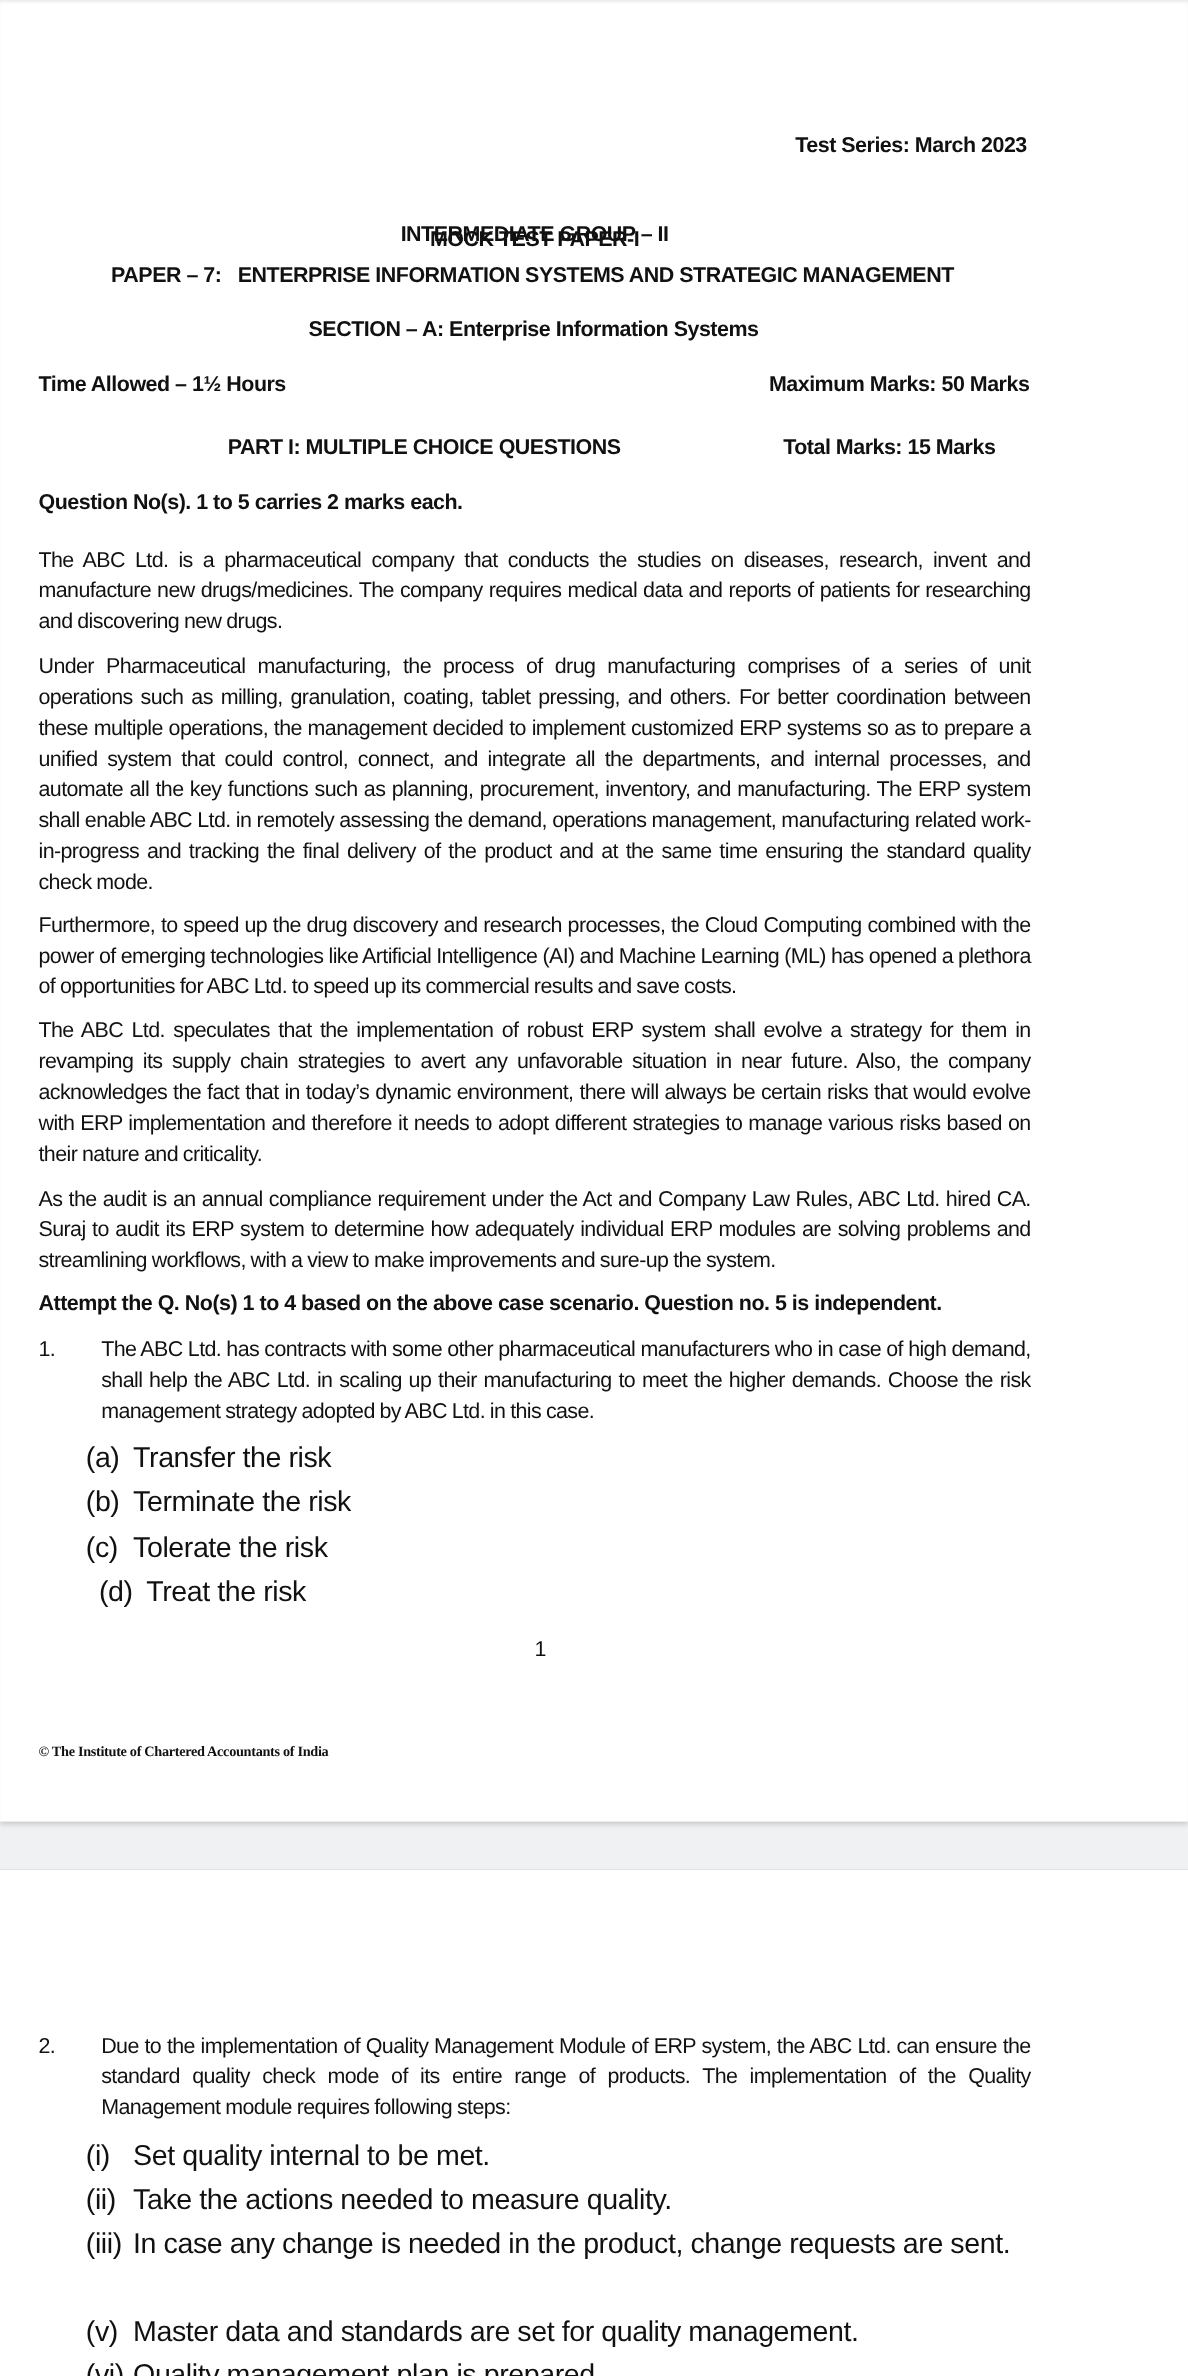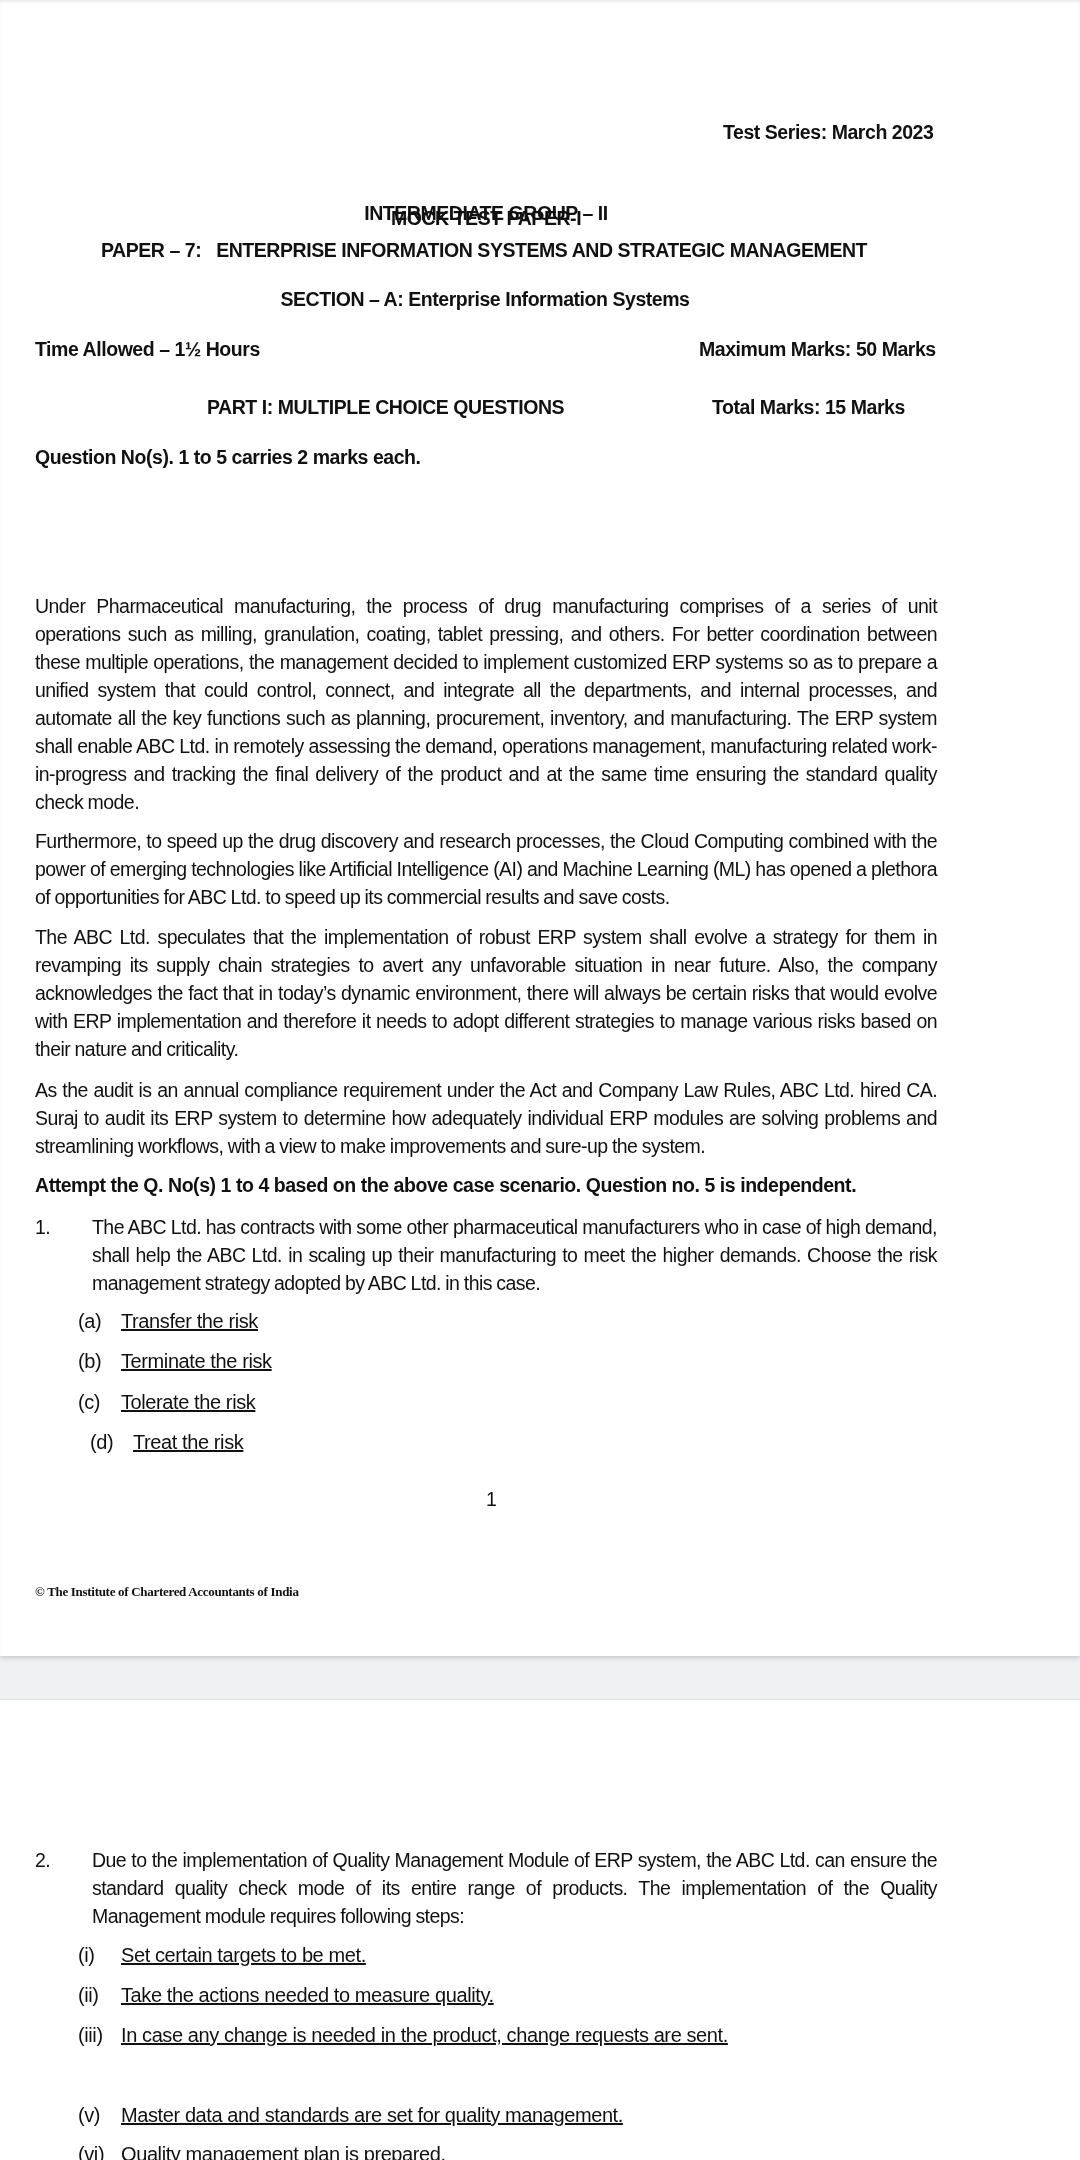--- a/index.html
+++ b/index.html
@@ -64,24 +64,23 @@
       left: 0;
       top: 0;
     }
     .q .qtext {
       margin-left: 57px;
       text-align: justify;
       display: block;
     }
     .opt {
       position: absolute;
-      font-size: 20px;
+      font-size: 26px;
       letter-spacing: -0.4px;
       white-space: nowrap;
-      text-decoration: underline;
     }
     .opt .olabel {
       display: inline-block;
       width: 43px;
     }
     .footer {
       position: absolute;
       left: 35px;
       top: 1584px;
       font-family: "Liberation Serif", serif;
@@ -115,20 +114,21 @@
   <div class="t b" style="left:35px; top:338px;">Time Allowed – 1½ Hours</div>
 
   <div class="t b" style="left:699px; top:338px;">Maximum Marks: 50 Marks</div>
 
   <div class="t b" style="left:207px; top:396px;">PART I: MULTIPLE CHOICE QUESTIONS</div>
 
   <div class="t b" style="left:712px; top:396px;">Total Marks: 15 Marks</div>
 
   <div class="t b" style="left:35px; top:446px;">Question No(s). 1 to 5 carries 2 marks each.</div>
 
+  <div class="para" style="top:495px;">The ABC Ltd. is a pharmaceutical company that conducts the studies on diseases, research, invent and manufacture new drugs/medicines. The company requires medical data and reports of patients for researching and discovering new drugs.</div>
 
   <div class="para" style="top:592px;">Under Pharmaceutical manufacturing, the process of drug manufacturing comprises of a series of unit operations such as milling, granulation, coating, tablet pressing, and others. For better coordination between these multiple operations, the management decided to implement customized ERP systems so as to prepare a unified system that could control, connect, and integrate all the departments, and internal processes, and automate all the key functions such as planning, procurement, inventory, and manufacturing. The ERP system shall enable ABC Ltd. in remotely assessing the demand, operations management, manufacturing related work-in-progress and tracking the final delivery of the product and at the same time ensuring the standard quality check mode.</div>
 
   <div class="para" style="top:827px;">Furthermore, to speed up the drug discovery and research processes, the Cloud Computing combined with the power of emerging technologies like Artificial Intelligence (AI) and Machine Learning (ML) has opened a plethora of opportunities for ABC Ltd. to speed up its commercial results and save costs.</div>
 
   <div class="para" style="top:923px;">The ABC Ltd. speculates that the implementation of robust ERP system shall evolve a strategy for them in revamping its supply chain strategies to avert any unfavorable situation in near future. Also, the company acknowledges the fact that in today’s dynamic environment, there will always be certain risks that would evolve with ERP implementation and therefore it needs to adopt different strategies to manage various risks based on their nature and criticality.</div>
 
   <div class="para" style="top:1076px;">As the audit is an annual compliance requirement under the Act and Company Law Rules, ABC Ltd. hired CA. Suraj to audit its ERP system to determine how adequately individual ERP modules are solving problems and streamlining workflows, with a view to make improvements and sure-up the system.</div>
 
   <div class="t b" style="left:35px; top:1174px;">Attempt the Q. No(s) 1 to 4 based on the above case scenario. Question no. 5 is independent.</div>
@@ -159,21 +159,21 @@
 <div class="page-gap"></div>
 
 <div class="page" id="page2">
 
   <div class="q" style="top:146px;">
     <span class="qnum">2.</span>
     <span class="qtext">Due to the implementation of Quality Management Module of ERP system, the ABC Ltd. can ensure the standard quality check mode of its entire range of products. The implementation of the Quality Management module requires following steps:</span>
   </div>
 
   <div class="opt" style="left:78px; top:244px;">
-    <span class="olabel">(i)</span><span>Set certain targets to be met.</span>
+    <span class="olabel">(i)</span><span>Set quality internal to be met.</span>
   </div>
   <div class="opt" style="left:78px; top:284px;">
     <span class="olabel">(ii)</span><span>Take the actions needed to measure quality.</span>
   </div>
   <div class="opt" style="left:78px; top:324px;">
     <span class="olabel">(iii)</span><span>In case any change is needed in the product, change requests are sent.</span>
   </div>
   <div class="opt" style="left:78px; top:404px;">
     <span class="olabel">(v)</span><span>Master data and standards are set for quality management.</span>
   </div>

